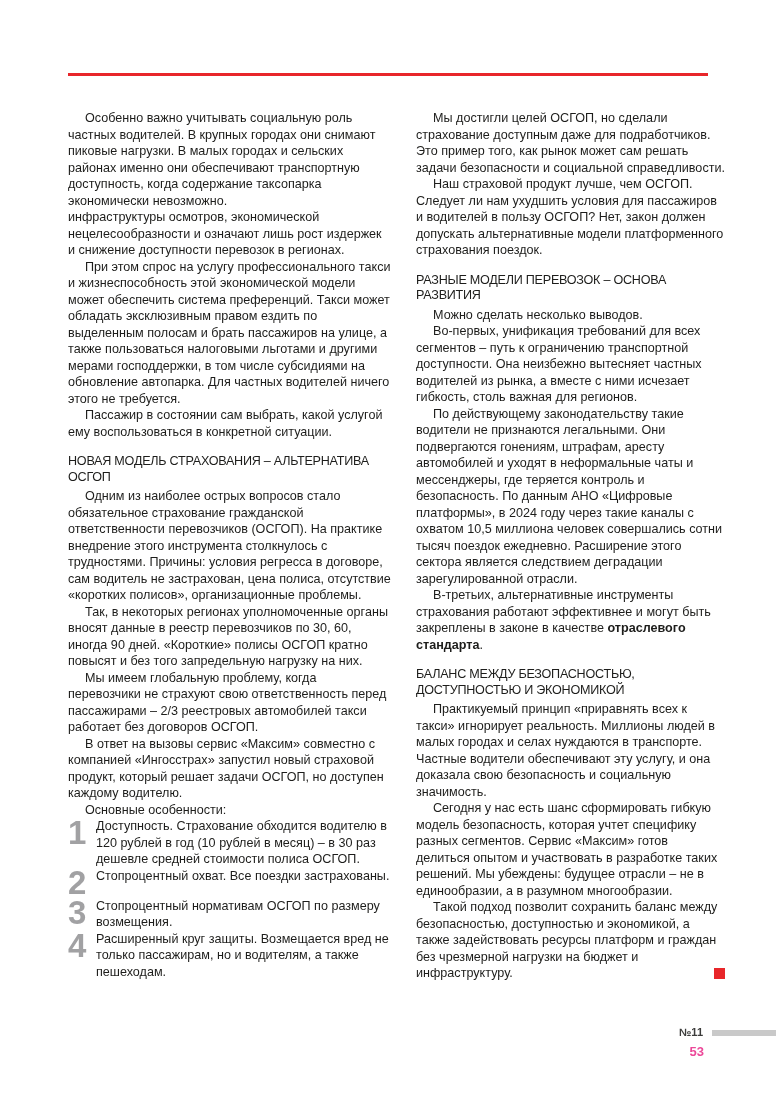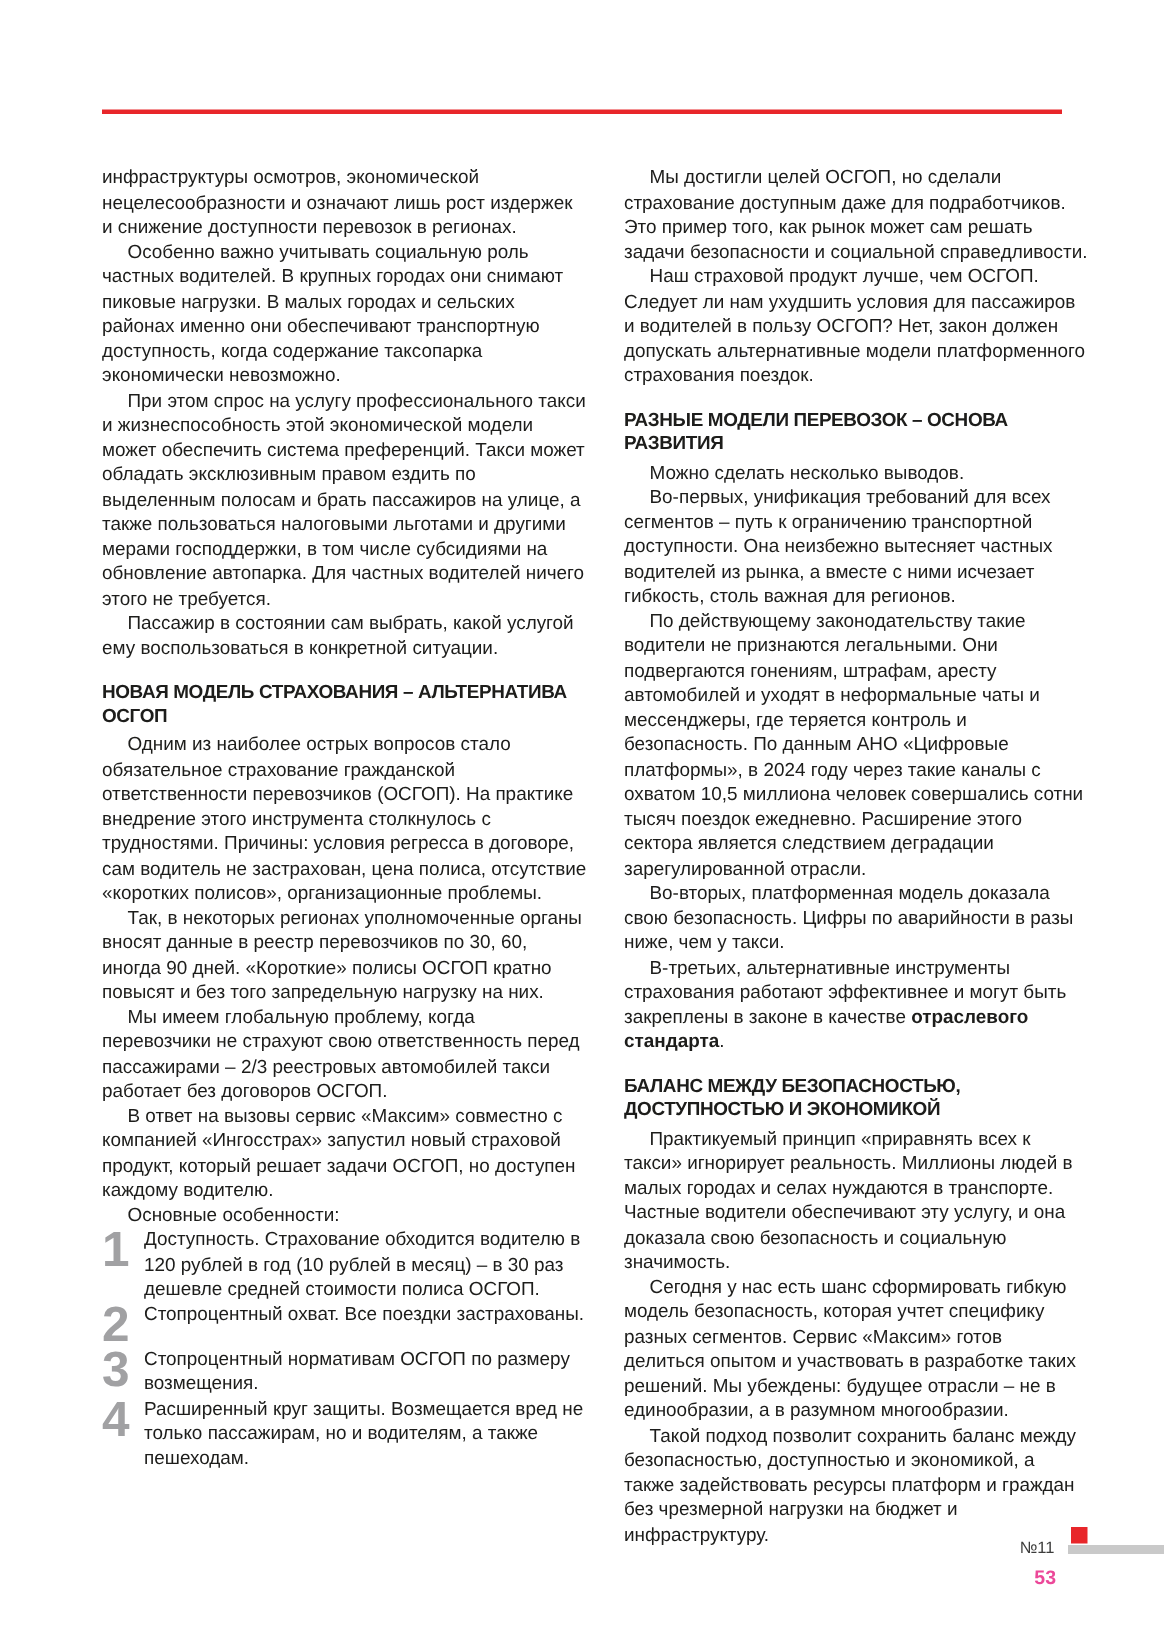--- a/index.html
+++ b/index.html
@@ -24,60 +24,60 @@
     background:var(--red);
   }
   .col{position:absolute;top:110px;font-size:12.6px;line-height:16.5px;}
   .col-left{left:68px;width:324px;}
   .col-right{left:416px;width:309px;}
   .para{margin:0;text-align:left;}
   .para.indent{text-indent:17px;}
   .heading{
     margin:14px 0 3px 0;
     font-size:12.6px;line-height:15.5px;
-    font-weight:700;letter-spacing:-0.25px;
+    font-weight:400;letter-spacing:-0.25px;
   }
   .bold{font-weight:700;}
   .list-item{display:flex;margin:0;}
   .num{
     flex:0 0 28px;
     font-size:33px;line-height:30px;
     font-weight:700;color:var(--num-gray);
     letter-spacing:-1px;
   }
   .item-text{flex:1;}
   .end-mark{
     float:right;width:11px;height:11px;
     background:var(--red);margin-top:3px;
   }
   .footer-line{
     position:absolute;top:1026px;left:68px;right:0;
     display:flex;align-items:center;justify-content:flex-end;
     font-size:11px;line-height:13px;
   }
   .footer-title{color:var(--footer-gray);}
-  .footer-issue{color:#3c3c3b;font-weight:400;margin-left:6px;}
+  .footer-issue{color:#3c3c3b;font-weight:700;margin-left:6px;}
   .footer-bar{
     display:inline-block;width:64px;height:6px;
     background:var(--bar-gray);margin-left:9px;
   }
   .page-number{
     position:absolute;top:1044px;right:72px;
     font-size:13px;font-weight:700;color:#ec4899;
   }
 </style>
 </head>
 <body>
 
 <div class="page">
   <div class="top-rule"></div>
 
   <div class="col col-left" id="col-left">
+      <p class="para indent">Особенно важно учитывать социальную роль частных водителей. В крупных городах они снимают пиковые нагрузки. В малых городах и сельских районах именно они обеспечивают транспортную доступность, когда содержание таксопарка экономически невозможно.</p>
       <p class="para">инфраструктуры осмотров, экономической нецелесообразности и означают лишь рост издержек и снижение доступности перевозок в регионах.</p>
-      <p class="para indent">Особенно важно учитывать социальную роль частных водителей. В крупных городах они снимают пиковые нагрузки. В малых городах и сельских районах именно они обеспечивают транспортную доступность, когда содержание таксопарка экономически невозможно.</p>
       <p class="para indent">При этом спрос на услугу профессионального такси и жизнеспособность этой экономической модели может обеспечить система преференций. Такси может обладать эксклюзивным правом ездить по выделенным полосам и брать пассажиров на улице, а также пользоваться налоговыми льготами и другими мерами господдержки, в том числе субсидиями на обновление автопарка. Для частных водителей ничего этого не требуется.</p>
       <p class="para indent">Пассажир в состоянии сам выбрать, какой услугой ему воспользоваться в конкретной ситуации.</p>
       <h2 class="heading">НОВАЯ МОДЕЛЬ СТРАХОВАНИЯ – АЛЬТЕРНАТИВА ОСГОП</h2>
       <p class="para indent">Одним из наиболее острых вопросов стало обязательное страхование гражданской ответственности перевозчиков (ОСГОП). На практике внедрение этого инструмента столкнулось с трудностями. Причины: условия регресса в договоре, сам водитель не застрахован, цена полиса, отсутствие «коротких полисов», организационные проблемы.</p>
       <p class="para indent">Так, в некоторых регионах уполномоченные органы вносят данные в реестр перевозчиков по 30, 60, иногда 90 дней. «Короткие» полисы ОСГОП кратно повысят и без того запредельную нагрузку на них.</p>
       <p class="para indent">Мы имеем глобальную проблему, когда перевозчики не страхуют свою ответственность перед пассажирами – 2/3 реестровых автомобилей такси работает без договоров ОСГОП.</p>
       <p class="para indent">В ответ на вызовы сервис «Максим» совместно с компанией «Ингосстрах» запустил новый страховой продукт, который решает задачи ОСГОП, но доступен каждому водителю.</p>
       <p class="para indent">Основные особенности:</p>
       <div class="list-item">
         <span class="num">1</span>
@@ -96,21 +96,20 @@
         <span class="item-text">Расширенный круг защиты. Возмещается вред не только пассажирам, но и водителям, а также пешеходам.</span>
       </div>
     </div>
   <div class="col col-right" id="col-right">
       <p class="para indent">Мы достигли целей ОСГОП, но сделали страхование доступным даже для подработчиков. Это пример того, как рынок может сам решать задачи безопасности и социальной справедливости.</p>
       <p class="para indent">Наш страховой продукт лучше, чем ОСГОП. Следует ли нам ухудшить условия для пассажиров и водителей в пользу ОСГОП? Нет, закон должен допускать альтернативные модели платформенного страхования поездок.</p>
       <h2 class="heading">РАЗНЫЕ МОДЕЛИ ПЕРЕВОЗОК – ОСНОВА РАЗВИТИЯ</h2>
       <p class="para indent">Можно сделать несколько выводов.</p>
       <p class="para indent">Во-первых, унификация требований для всех сегментов – путь к ограничению транспортной доступности. Она неизбежно вытесняет частных водителей из рынка, а вместе с ними исчезает гибкость, столь важная для регионов.</p>
       <p class="para indent">По действующему законодательству такие водители не признаются легальными. Они подвергаются гонениям, штрафам, аресту автомобилей и уходят в неформальные чаты и мессенджеры, где теряется контроль и безопасность. По данным АНО «Цифровые платформы», в 2024 году через такие каналы с охватом 10,5 миллиона человек совершались сотни тысяч поездок ежедневно. Расширение этого сектора является следствием деградации зарегулированной отрасли.</p>
-      <p class="para indent">Во-вторых, платформенная модель доказала свою безопасность. Цифры по аварийности в разы ниже, чем у такси.</p>
       <p class="para indent"><span>В-третьих, альтернативные инструменты страхования работают эффективнее и могут быть закреплены в законе в качестве </span><span class="bold">отраслевого стандарта</span><span>.</span></p>
       <h2 class="heading">БАЛАНС МЕЖДУ БЕЗОПАСНОСТЬЮ, ДОСТУПНОСТЬЮ И ЭКОНОМИКОЙ</h2>
       <p class="para indent">Практикуемый принцип «приравнять всех к такси» игнорирует реальность. Миллионы людей в малых городах и селах нуждаются в транспорте. Частные водители обеспечивают эту услугу, и она доказала свою безопасность и социальную значимость.</p>
       <p class="para indent">Сегодня у нас есть шанс сформировать гибкую модель безопасность, которая учтет специфику разных сегментов. Сервис «Максим» готов делиться опытом и участвовать в разработке таких решений. Мы убеждены: будущее отрасли – не в единообразии, а в разумном многообразии.</p>
       <p class="para indent">Такой подход позволит сохранить баланс между безопасностью, доступностью и экономикой, а также задействовать ресурсы платформ и граждан без чрезмерной нагрузки на бюджет и инфраструктуру.<span class="end-mark"></span></p>
     </div>
 
   <div class="footer-line">
     <span class="footer-issue">№11</span>
     <span class="footer-bar"></span>

